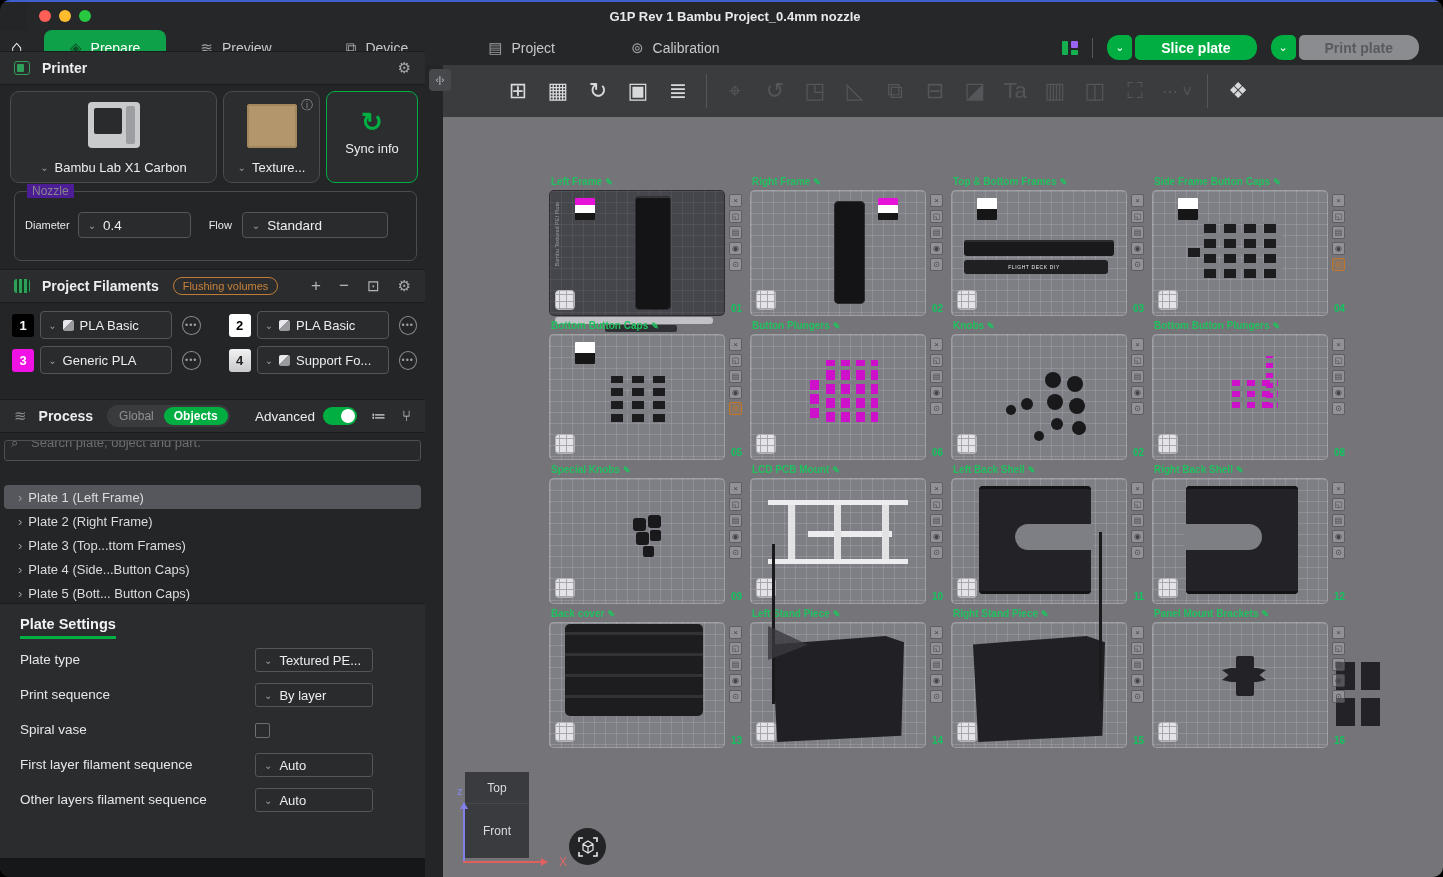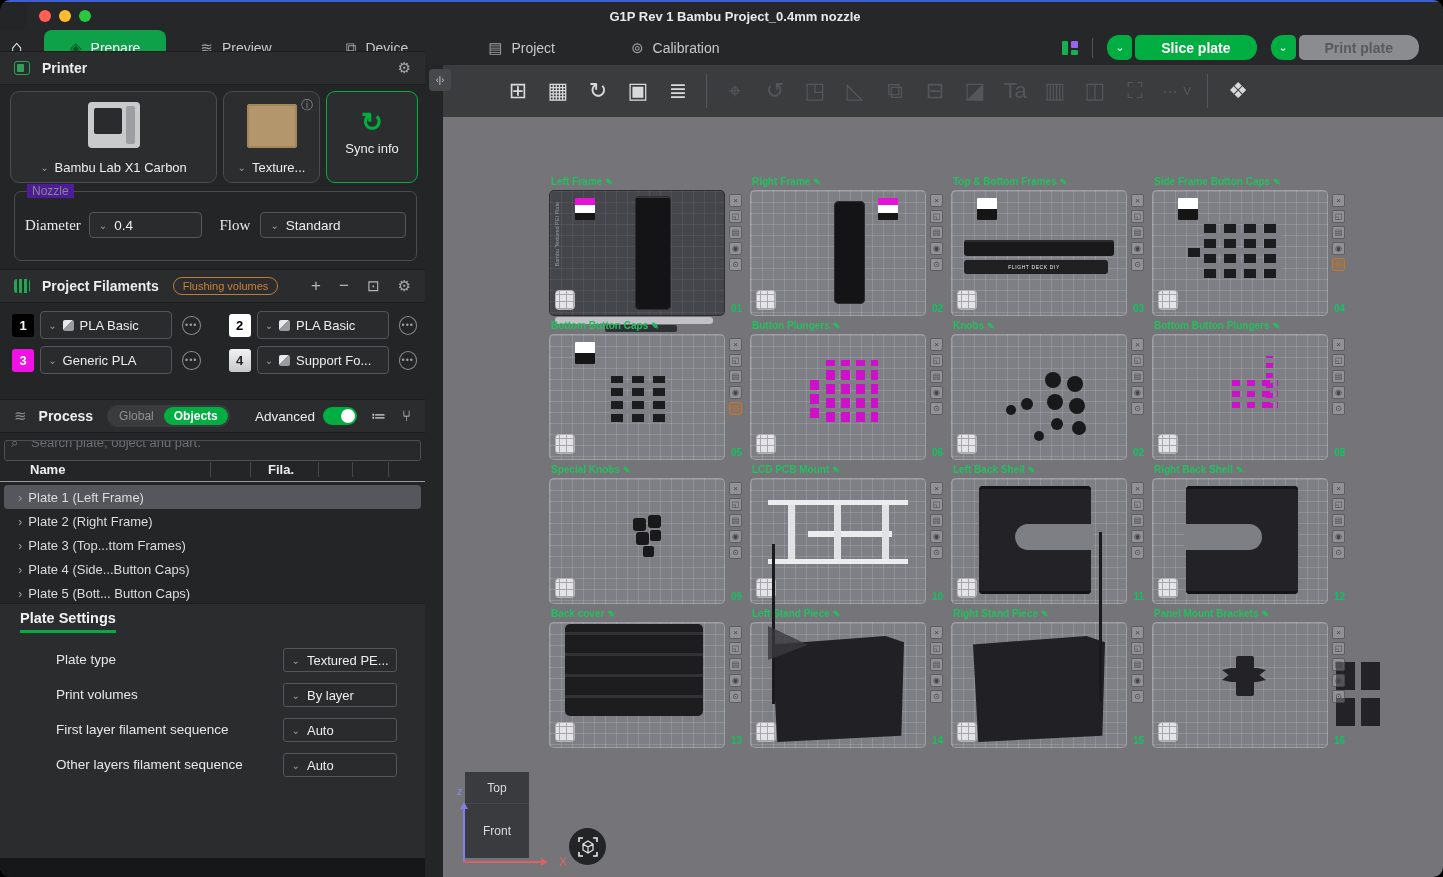--- a/index.html
+++ b/index.html
@@ -47,21 +47,21 @@
   .printer-img { position:absolute; top:10px; left:50%; transform:translateX(-50%); width:52px; height:46px; background:#c9cacc; border-radius:4px; }
   .printer-img::before { content:""; position:absolute; left:6px; top:6px; width:28px; height:26px; background:#2a2b2c; border-radius:2px; }
   .printer-img::after { content:""; position:absolute; right:5px; top:4px; width:9px; height:38px; background:#9d9ea1; border-radius:2px; }
   .plate-img { position:absolute; top:12px; left:50%; transform:translateX(-50%); width:50px; height:44px; background:#b3966b; border-radius:3px; box-shadow:inset 0 0 0 2px #a2875d; }
   .info-badge { position:absolute; right:6px; top:5px; color:#8e8f92; font-size:12px; }
   .sync-card { border-color:#00ae42 !important; justify-content:center; gap:8px; }
   .sync-icon { color:#00ae42; font-size:26px; font-weight:bold; line-height:22px; }
   .fieldset { position:absolute; top:140px; left:14px; right:8px; height:70px; border:1px solid #4b4c4e; border-radius:7px; }
   .legend { position:absolute; top:-8px; left:12px; background:#4c1d95; padding:0 5px; color:#86878a; font-size:12px; }
   .nozzle-row { position:absolute; left:10px; right:10px; top:20px; display:flex; align-items:center; gap:8px; }
-  .fld-label { color:#e8e9ea; font-size:15px;font-family:Liberation Serif, serif; }
+  .fld-label { color:#e8e9ea; font-size:11px; }
   .select { height:26px; border:1px solid #55565a; border-radius:4px; display:flex; align-items:center; gap:7px; padding:0 9px; color:#eceded; font-size:13.5px; background:#2a2b2d; }
   .sel-diameter { width:113px; }
   .sel-flow { width:146px; margin-left:2px; }
   .pill-btn { border:1px solid #c07c35; color:#c8823a; border-radius:10px; font-size:11px; padding:2px 9px; margin-left:14px; }
   .fil-tools { margin-left:auto; display:flex; align-items:center; gap:18px; color:#b4b5b8; }
   .fil-tools .plus { font-size:17px; } .fil-tools .minus { font-size:17px; }
   .fil-tools .ams { font-size:15px; }
   .filament-grid { position:absolute; top:260px; left:12px; right:8px; }
   .fil-row { display:flex; align-items:center; margin-bottom:7px; gap:6px; }
   .fil-swatch { width:23px; height:23px; border-radius:3px; display:flex; align-items:center; justify-content:center; font-size:13px; font-weight:bold; }
@@ -82,23 +82,23 @@
   .search-glyph { position:absolute; left:7px; top:2px; color:#7d7e81; font-size:13px; }
   .table-head { position:absolute; top:406px; left:0; right:0; height:25px; border-bottom:1px solid #97989b; display:flex; align-items:center; }
   .th-name { color:#eceded; font-weight:bold; font-size:13px; margin-left:30px; }
   .th-div { width:1px; height:15px; background:#47484b; position:absolute; top:5px; }
   .th-fila { position:absolute; left:268px; color:#eceded; font-weight:bold; font-size:13px; }
   .obj-list { position:absolute; top:434px; left:4px; right:4px; }
   .obj-row { height:24px; display:flex; align-items:center; gap:6px; color:#dcdcde; font-size:13px; padding-left:14px; border-radius:4px; }
   .obj-row.selected { background:#56575c; }
   .row-chev { color:#9a9b9e; font-size:13px; }
   .plate-settings { position:absolute; top:552px; left:0; right:0; bottom:19px; background:#2b2c2e; border-top:1px solid #1b1c1d; }
-  .ps-title { color:#f2f2f4; font-size:14.5px; font-weight:bold; margin:6px 0 0 20px; display:inline-block; padding-bottom:4px; border-bottom:3px solid #00ae42; }
+  .ps-title { color:#f2f2f4; font-size:14.5px; font-weight:bold; margin:12px 0 0 20px; display:inline-block; padding-bottom:4px; border-bottom:3px solid #00ae42; }
   .ps-rows { position:absolute; top:44px; left:20px; right:28px; }
-  .ps-row { display:flex; align-items:center; margin-bottom:11px; min-height:24px;margin-left:36px; }
+  .ps-row { display:flex; align-items:center; margin-bottom:11px; min-height:24px; }
   .ps-label { color:#e6e7e9; font-size:13.5px; width:235px; line-height:16px; }
   .ps-select { width:118px; height:24px; border:1px solid #55565a; border-radius:3px; display:flex; align-items:center; gap:7px; padding:0 8px; color:#eceded; font-size:13px; background:#2a2b2d; white-space:nowrap; overflow:hidden; }
   .checkbox { width:15px; height:15px; border:1px solid #6e6f73; border-radius:2px; background:transparent; }
   .sidebar-bottom { position:absolute; left:0; right:0; bottom:0; height:19px; background:#161718; }
 
   
   .main { position:absolute; left:425px; top:65px; right:0; bottom:0; }
   .divider-strip { position:absolute; left:0; top:0; width:18px; bottom:0; background:#242526; }
   .collapse-btn { position:absolute; left:4px; top:4px; width:22px; height:22px; background:#47484c; border-radius:4px; color:#d6d7d9; font-size:9px; display:flex; align-items:center; justify-content:center; z-index:5; }
   .toolbar { position:absolute; left:18px; right:0; top:0; height:52px; background:#3b3c3e; display:flex; align-items:center; padding-left:55px; }
@@ -366,29 +366,20 @@
         <span>≔</span>
         <span>⑂</span>
       </div>
     </div>
 
     <div class="searchbar">
       <span class="search-glyph">⌕</span>
       <input placeholder="Search plate, object and part." style="">
     </div>
 
-    <div class="table-head">
-      <span class="th-name">Name</span>
-      <span class="th-div" style="left:210px"></span>
-      <span class="th-div" style="left:250px"></span>
-      <span class="th-fila">Fila.</span>
-      <span class="th-div" style="left:318px"></span>
-      <span class="th-div" style="left:352px"></span>
-      <span class="th-div" style="left:388px"></span>
-    </div>
 
     <div class="obj-list">
       <div class="obj-row selected">
           <span class="row-chev">›</span>
           <span>Plate 1 (Left Frame)</span>
         </div>
       <div class="obj-row">
           <span class="row-chev">›</span>
           <span>Plate 2 (Right Frame)</span>
         </div>
@@ -410,25 +401,29 @@
       <div class="ps-title">Plate Settings</div>
       <div class="ps-rows">
         <div class="ps-row">
           <span class="ps-label">Plate type</span>
           <div class="ps-select">
               <span class="chev">⌄</span>
               <span>Textured PE...</span>
             </div>
         </div>
         <div class="ps-row">
-          <span class="ps-label">Print volumes</span>
+          <span class="ps-label">Print sequence</span>
           <div class="ps-select">
               <span class="chev">⌄</span>
               <span>By layer</span>
             </div>
+        </div>
+        <div class="ps-row">
+          <span class="ps-label">Spiral vase</span>
+          <span class="checkbox"></span>
         </div>
         <div class="ps-row">
           <span class="ps-label">First layer filament sequence</span>
           <div class="ps-select">
               <span class="chev">⌄</span>
               <span>Auto</span>
             </div>
         </div>
         <div class="ps-row">
           <span class="ps-label">Other layers filament sequence</span>

